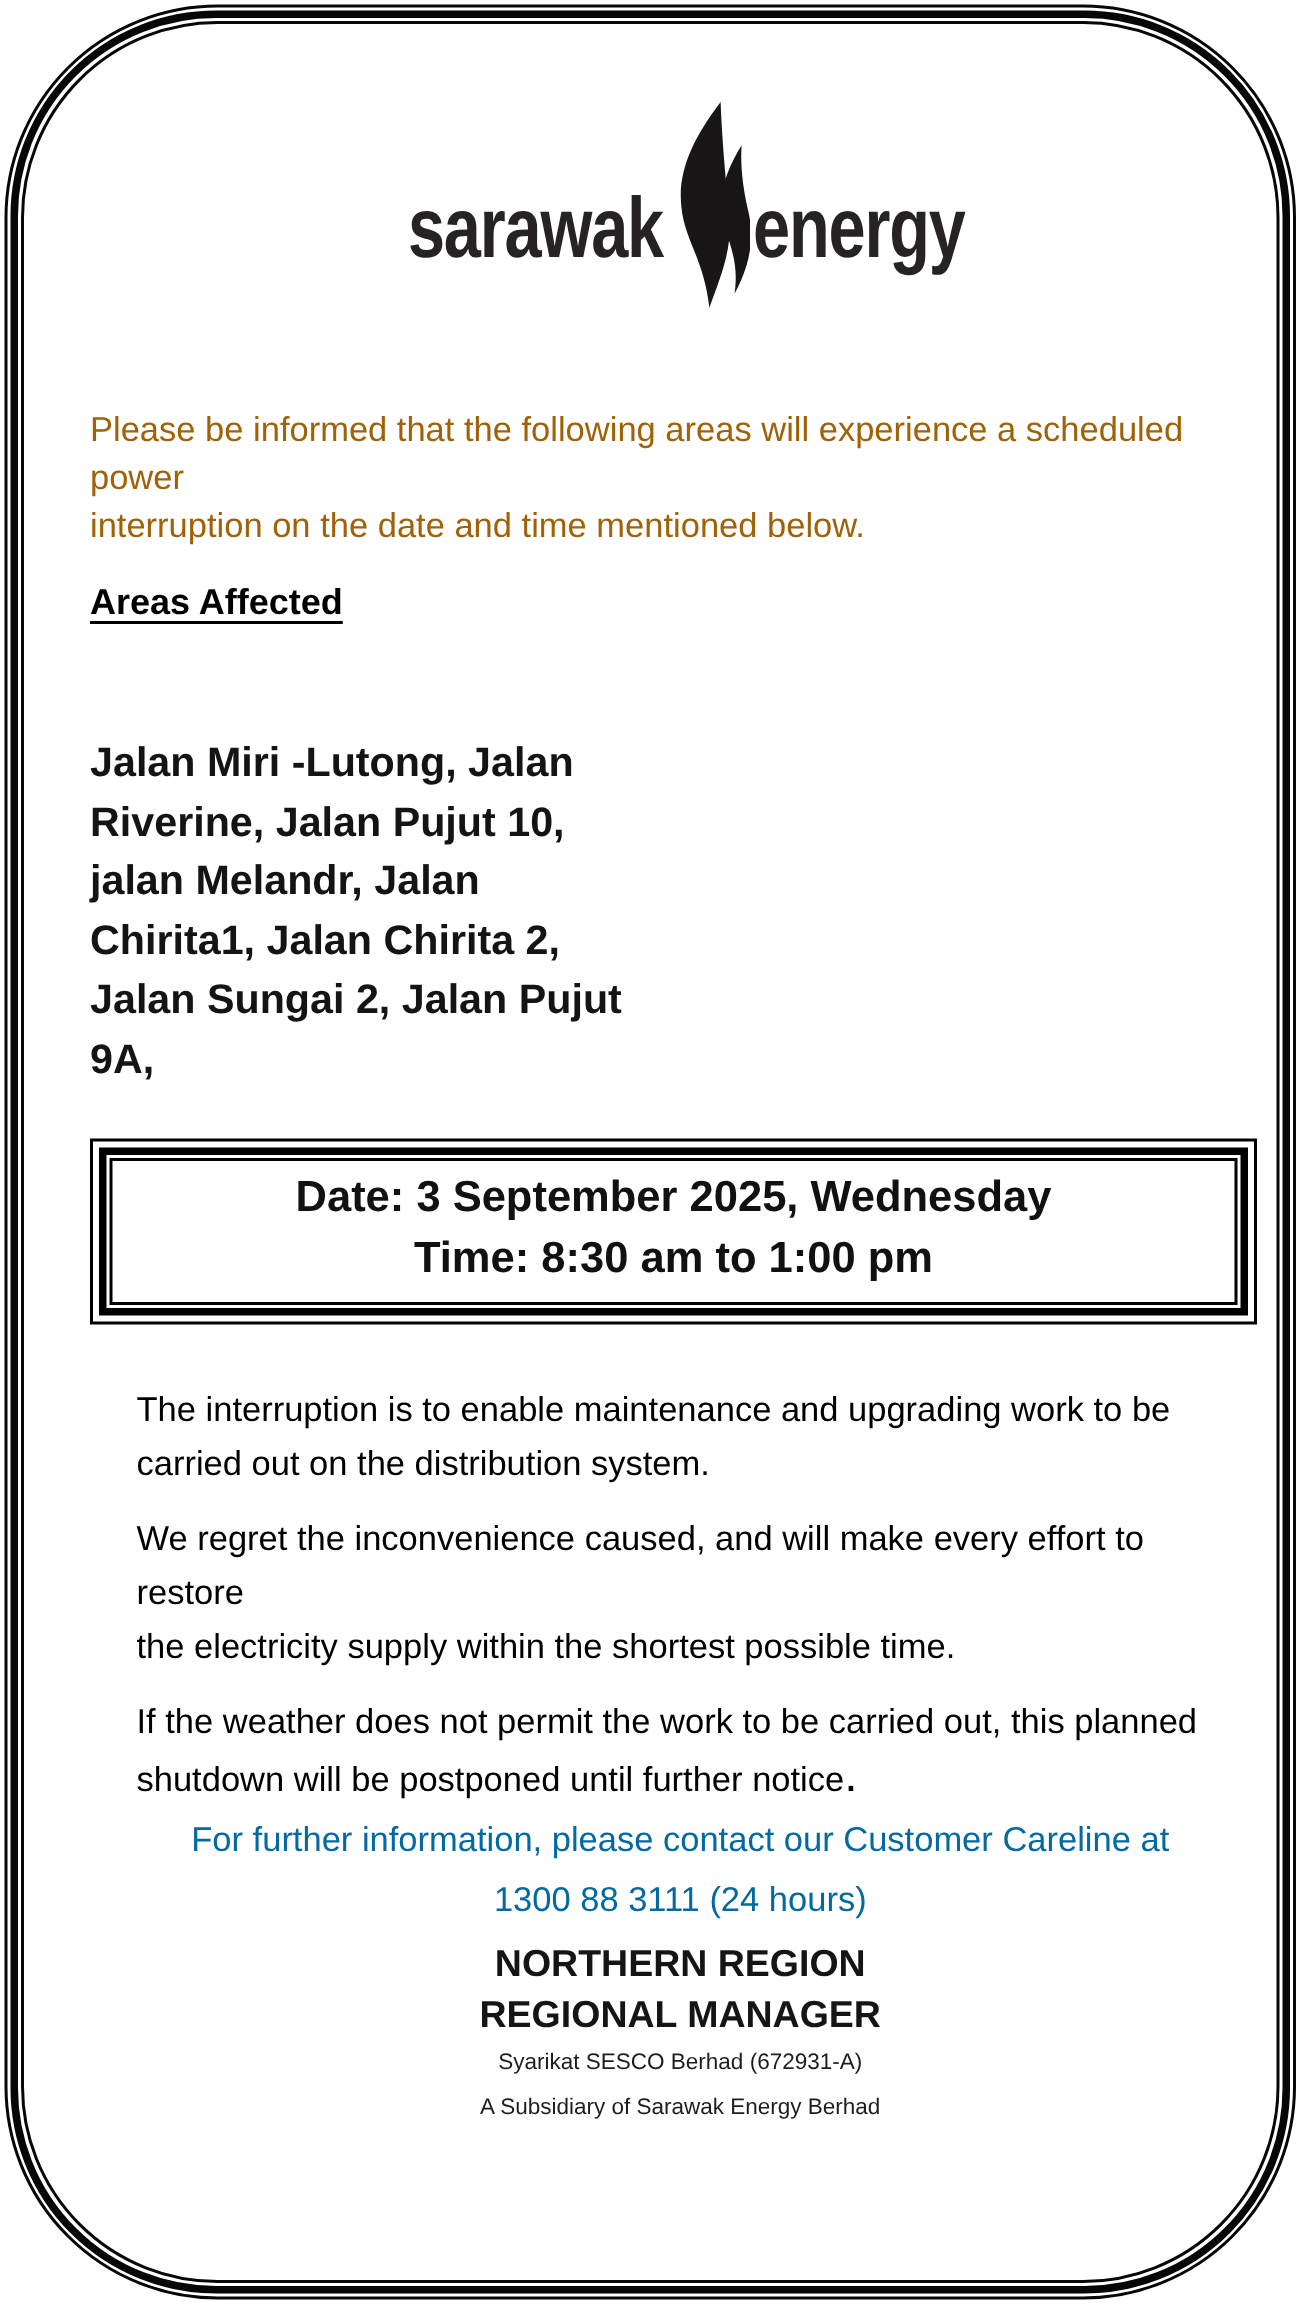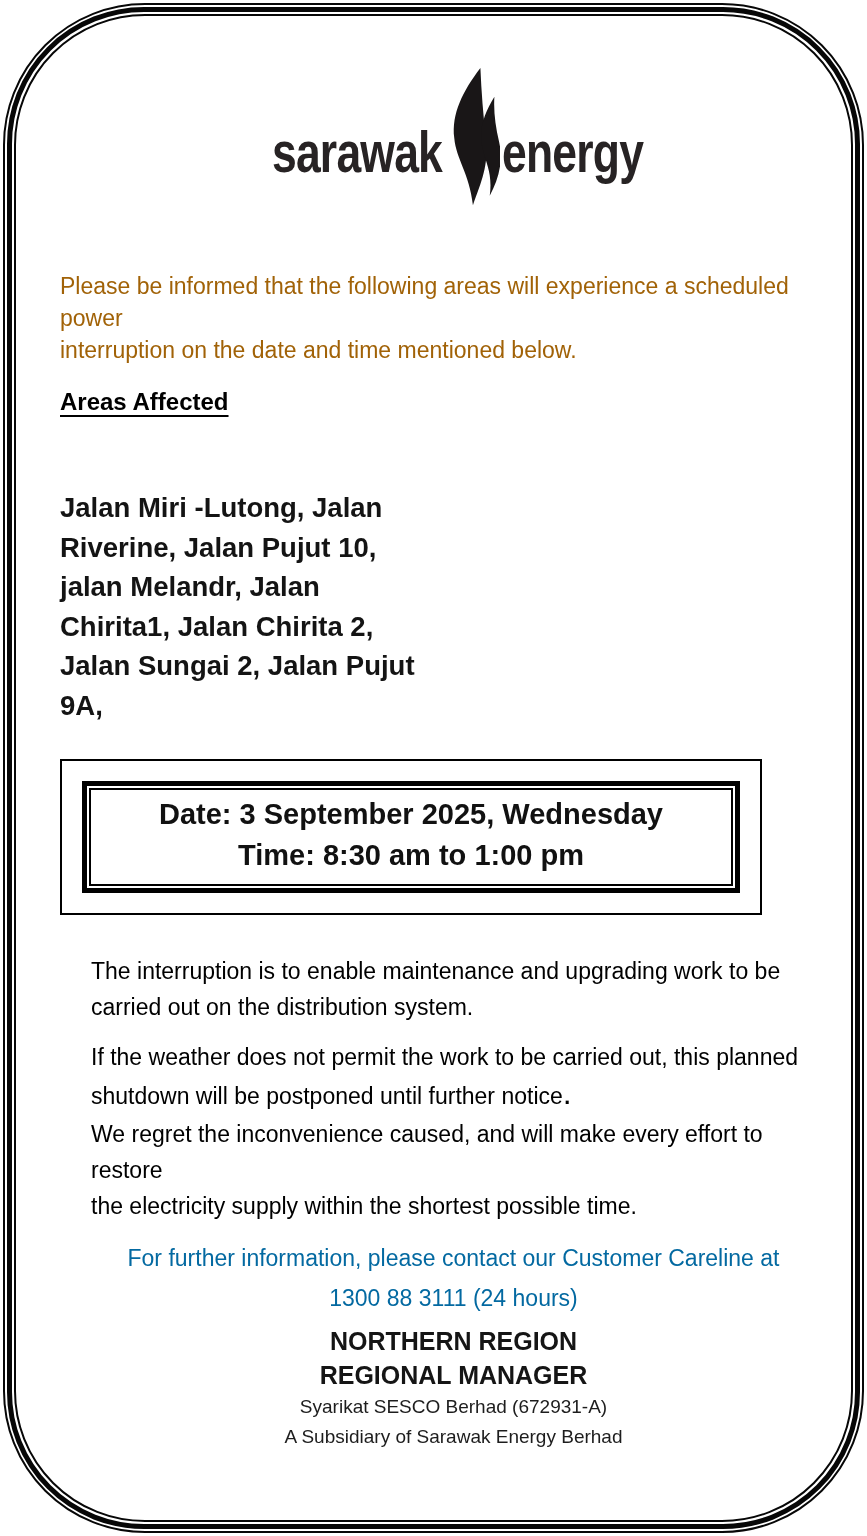--- a/index.html
+++ b/index.html
@@ -42,36 +42,36 @@
   .intro{margin:56px 0 0;font-size:23px;line-height:32px;color:#a16207;}
   .areas-heading{
     margin-top:22px;font-size:24px;font-weight:bold;color:#000000;
     text-decoration:underline;text-decoration-thickness:2px;text-underline-offset:5px;
   }
   .areas-row{margin-top:72px;display:flex;font-weight:bold;font-size:27.5px;line-height:39.5px;color:#141414;}
   .col-left{width:402px;}
   .col-right{flex:1;margin-left:17px;}
 
   
-  .db-outer{margin-top:34px;width:702px;box-sizing:border-box;border:2px solid #000;padding:20px;}
+  .db-outer{margin-top:34px;width:778px;box-sizing:border-box;border:2px solid #000;padding:4px;}
   .db-mid{border:5px solid #000;padding:2px;}
   .db-inner{border:2px solid #000;text-align:center;padding:4px 0 8px;}
   .db-line{font-size:29px;font-weight:bold;line-height:41px;color:#111;}
 
   
   .paras{margin:38px 0 0 15px;width:772px;}
   .body{margin:0 16px 14px;font-size:23px;line-height:36px;color:#000000;}
   .body.tight{margin-bottom:2px;}
   .big-period{font-size:32px;}
   .contact{margin:2px 0 0;text-align:center;font-size:23px;line-height:40px;color:#0369a1;}
 
   
   .footer{margin-top:6px;text-align:center;color:#151515;}
   .f-bold{font-size:25px;font-weight:bold;line-height:34px;}
-  .f-reg{font-size:19px;line-height:30px;color:#1d1d1d;}
+  .f-reg{font-size:15px;line-height:30px;color:#1d1d1d;}
 </style>
 </head>
 <body>
 
 <div class="page">
 
   <div class="frame-outer">
     <div class="frame-mid">
       <div class="frame-inner"></div>
     </div>
@@ -108,24 +108,24 @@
         <div class="db-inner">
           <div class="db-line">Date: 3 September 2025, Wednesday</div>
           <div class="db-line">Time: 8:30 am to 1:00 pm</div>
         </div>
       </div>
     </div>
 
     <div class="paras">
       <p class="body pre">The interruption is to enable maintenance and upgrading work to be
 carried out on the distribution system.</p>
+      <p class="body pre">We regret the inconvenience caused, and will make every effort to restore
+the electricity supply within the shortest possible time.</p>
       <p class="body pre tight"><span>If the weather does not permit the work to be carried out, this planned
 shutdown will be postponed until further notice</span><span class="big-period">.</span></p>
-      <p class="body pre">We regret the inconvenience caused, and will make every effort to restore
-the electricity supply within the shortest possible time.</p>
     </div>
 
     <p class="contact pre">For further information, please contact our Customer Careline at
 1300 88 3111 (24 hours)</p>
 
     <div class="footer">
       <div class="f-bold">NORTHERN REGION</div>
       <div class="f-bold">REGIONAL MANAGER</div>
       <div class="f-reg">Syarikat SESCO Berhad (672931-A)</div>
       <div class="f-reg">A Subsidiary of Sarawak Energy Berhad</div>

